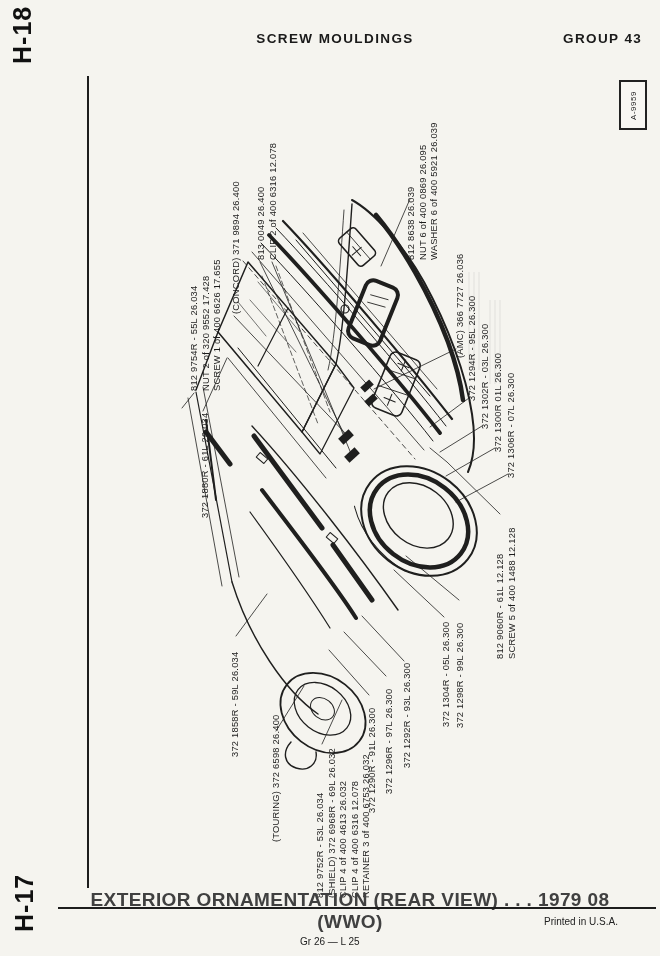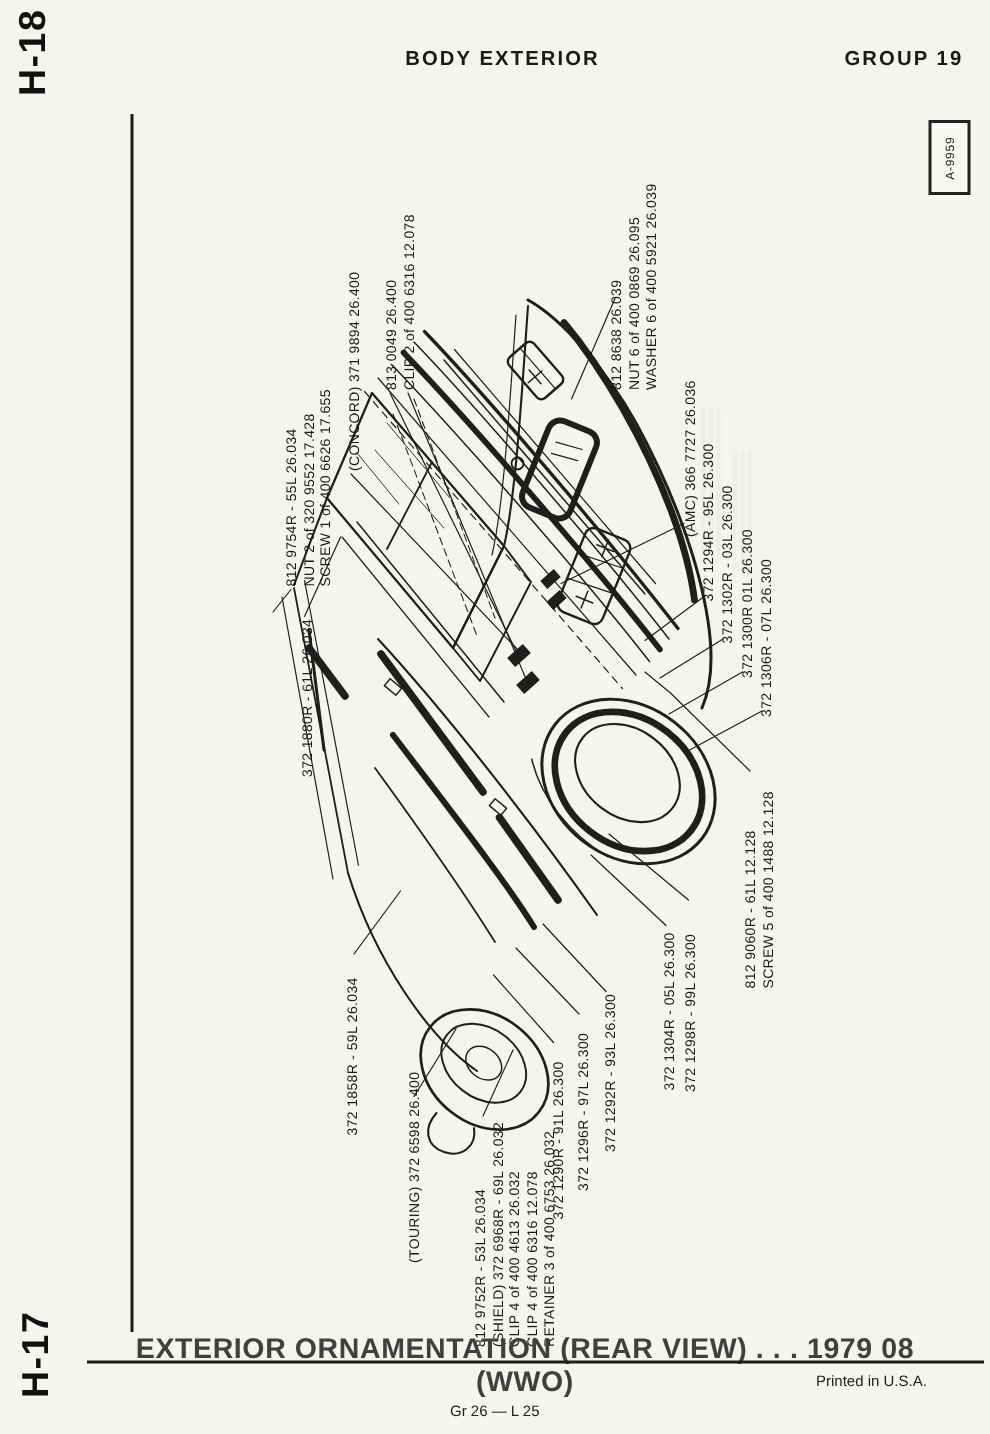--- a/index.html
+++ b/index.html
@@ -52,22 +52,22 @@
     position:absolute;opacity:.5;
     background:repeating-linear-gradient(90deg, rgba(110,110,110,.14) 0 2px, transparent 2px 5px);
     filter:blur(.6px);
   }
   svg.cart{position:absolute;left:0;top:0;pointer-events:none;}
 </style>
 </head>
 <body>
 
 <div class="vtab" style="left:8px;top:64px">H-18</div>
-<div class="abs hdr" style="left:230px;top:31px;width:210px;text-align:center">BODY EXTERIOR</div>
-<div class="abs hdr" style="left:563px;top:31px">GROUP 19</div>
+<div class="abs hdr" style="left:230px;top:31px;width:210px;text-align:center">SCREW MOULDINGS</div>
+<div class="abs hdr" style="left:563px;top:31px">GROUP 43</div>
 <div class="figbox">
   <span>A-9959</span>
 </div>
 
 <div class="rule" style="left:87px;top:76px;width:2px;height:812px"></div>
 
 <div class="smudge" style="left:468px;top:272px;width:14px;height:98px"></div>
 <div class="smudge" style="left:489px;top:300px;width:12px;height:84px"></div>
 
 <svg class="cart" width="660" height="956" viewBox="0 0 660 956">

